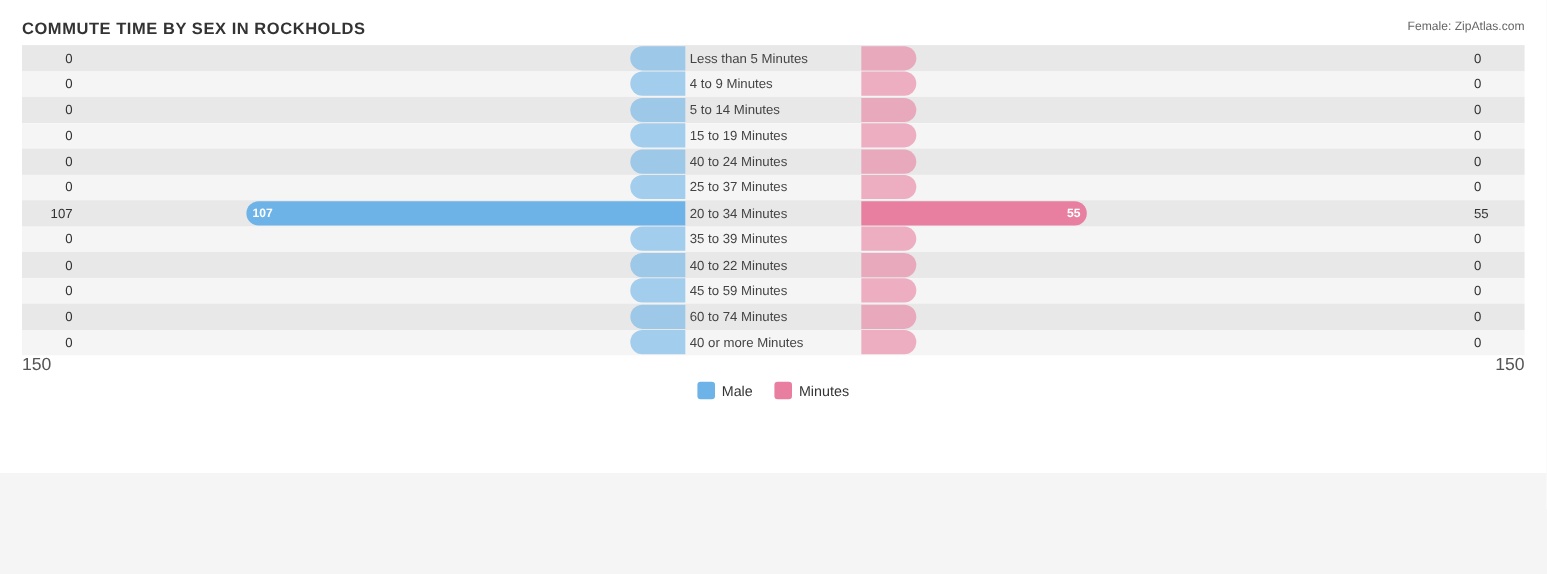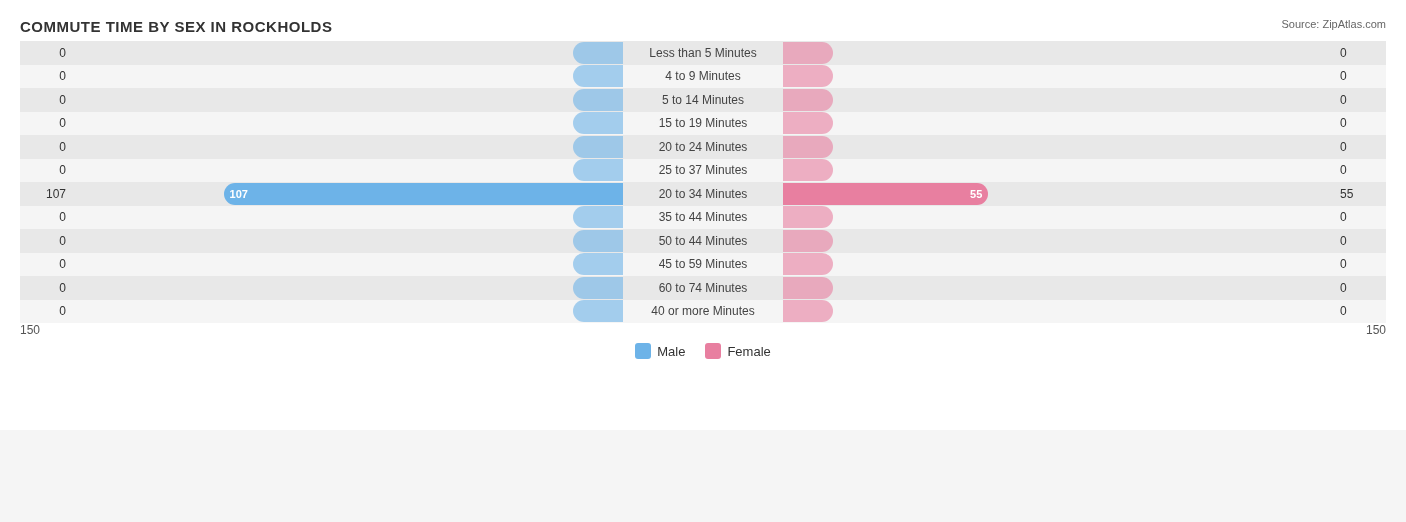--- a/index.html
+++ b/index.html
@@ -100,21 +100,20 @@
       padding-left: 6px;
     }
     .left-bar-label {
       font-size: 11px;
       color: #fff;
       font-weight: bold;
       white-space: nowrap;
     }
     .center-label {
       width: 160px;
-      text-align: center;
       font-size: 12px;
       color: #444;
       flex-shrink: 0;
       padding: 0 4px;
       z-index: 2;
     }
     .right-bar-container {
       flex: 1;
       display: flex;
       justify-content: flex-start;
@@ -160,32 +159,32 @@
       gap: 6px;
     }
     .legend-swatch {
       width: 16px;
       height: 16px;
       border-radius: 3px;
     }
     .bottom-labels {
       display: flex;
       justify-content: space-between;
-      font-size: 12px;
+      font-size: 16px;
       color: #555;
       margin-bottom: 2px;
     }
     
   </style>
 </head>
 <body>
 
 <div class="chart-container">
   <div class="chart-title">COMMUTE TIME BY SEX IN ROCKHOLDS</div>
-  <div class="source">Source: ZipAtlas.com</div>
+  <div class="source">Female: ZipAtlas.com</div>
 
   <div class="chart-area">
     <div class="rows-wrapper" id="rows-wrapper">
     <div class="row">
           <div class="row-bg"></div>
           <div class="bar-section">
             <div class="left-value">0</div>
             <div class="left-bar-container">
               <div class="left-bar" style="width: 50px; opacity: 0.6;"></div>
             </div>
@@ -238,21 +237,21 @@
             <div class="right-value">0</div>
           </div>
         </div>
         <div class="row">
           <div class="row-bg"></div>
           <div class="bar-section">
             <div class="left-value">0</div>
             <div class="left-bar-container">
               <div class="left-bar" style="width: 50px; opacity: 0.6;"></div>
             </div>
-            <div class="center-label">20 to 24 Minutes</div>
+            <div class="center-label">40 to 24 Minutes</div>
             <div class="right-bar-container">
               <div class="right-bar" style="width: 50px; opacity: 0.6;"></div>
             </div>
             <div class="right-value">0</div>
           </div>
         </div>
         <div class="row">
           <div class="row-bg"></div>
           <div class="bar-section">
             <div class="left-value">0</div>
@@ -284,35 +283,35 @@
             <div class="right-value">55</div>
           </div>
         </div>
         <div class="row">
           <div class="row-bg"></div>
           <div class="bar-section">
             <div class="left-value">0</div>
             <div class="left-bar-container">
               <div class="left-bar" style="width: 50px; opacity: 0.6;"></div>
             </div>
-            <div class="center-label">35 to 44 Minutes</div>
-            <div class="right-bar-container">
-              <div class="right-bar" style="width: 50px; opacity: 0.6;"></div>
-            </div>
-            <div class="right-value">0</div>
-          </div>
-        </div>
-        <div class="row">
-          <div class="row-bg"></div>
-          <div class="bar-section">
-            <div class="left-value">0</div>
-            <div class="left-bar-container">
-              <div class="left-bar" style="width: 50px; opacity: 0.6;"></div>
-            </div>
-            <div class="center-label">50 to 44 Minutes</div>
+            <div class="center-label">35 to 39 Minutes</div>
+            <div class="right-bar-container">
+              <div class="right-bar" style="width: 50px; opacity: 0.6;"></div>
+            </div>
+            <div class="right-value">0</div>
+          </div>
+        </div>
+        <div class="row">
+          <div class="row-bg"></div>
+          <div class="bar-section">
+            <div class="left-value">0</div>
+            <div class="left-bar-container">
+              <div class="left-bar" style="width: 50px; opacity: 0.6;"></div>
+            </div>
+            <div class="center-label">40 to 22 Minutes</div>
             <div class="right-bar-container">
               <div class="right-bar" style="width: 50px; opacity: 0.6;"></div>
             </div>
             <div class="right-value">0</div>
           </div>
         </div>
         <div class="row">
           <div class="row-bg"></div>
           <div class="bar-section">
             <div class="left-value">0</div>
@@ -359,17 +358,17 @@
       <span>150</span>
       <span>150</span>
     </div>
     <div class="legend-area">
       <div class="legend-item">
         <div class="legend-swatch" style="background:#6db3e8;"></div>
         <span>Male</span>
       </div>
       <div class="legend-item">
         <div class="legend-swatch" style="background:#e87fa0;"></div>
-        <span>Female</span>
+        <span>Minutes</span>
       </div>
     </div>
   </div>
 </div>
 
 </body></html>

